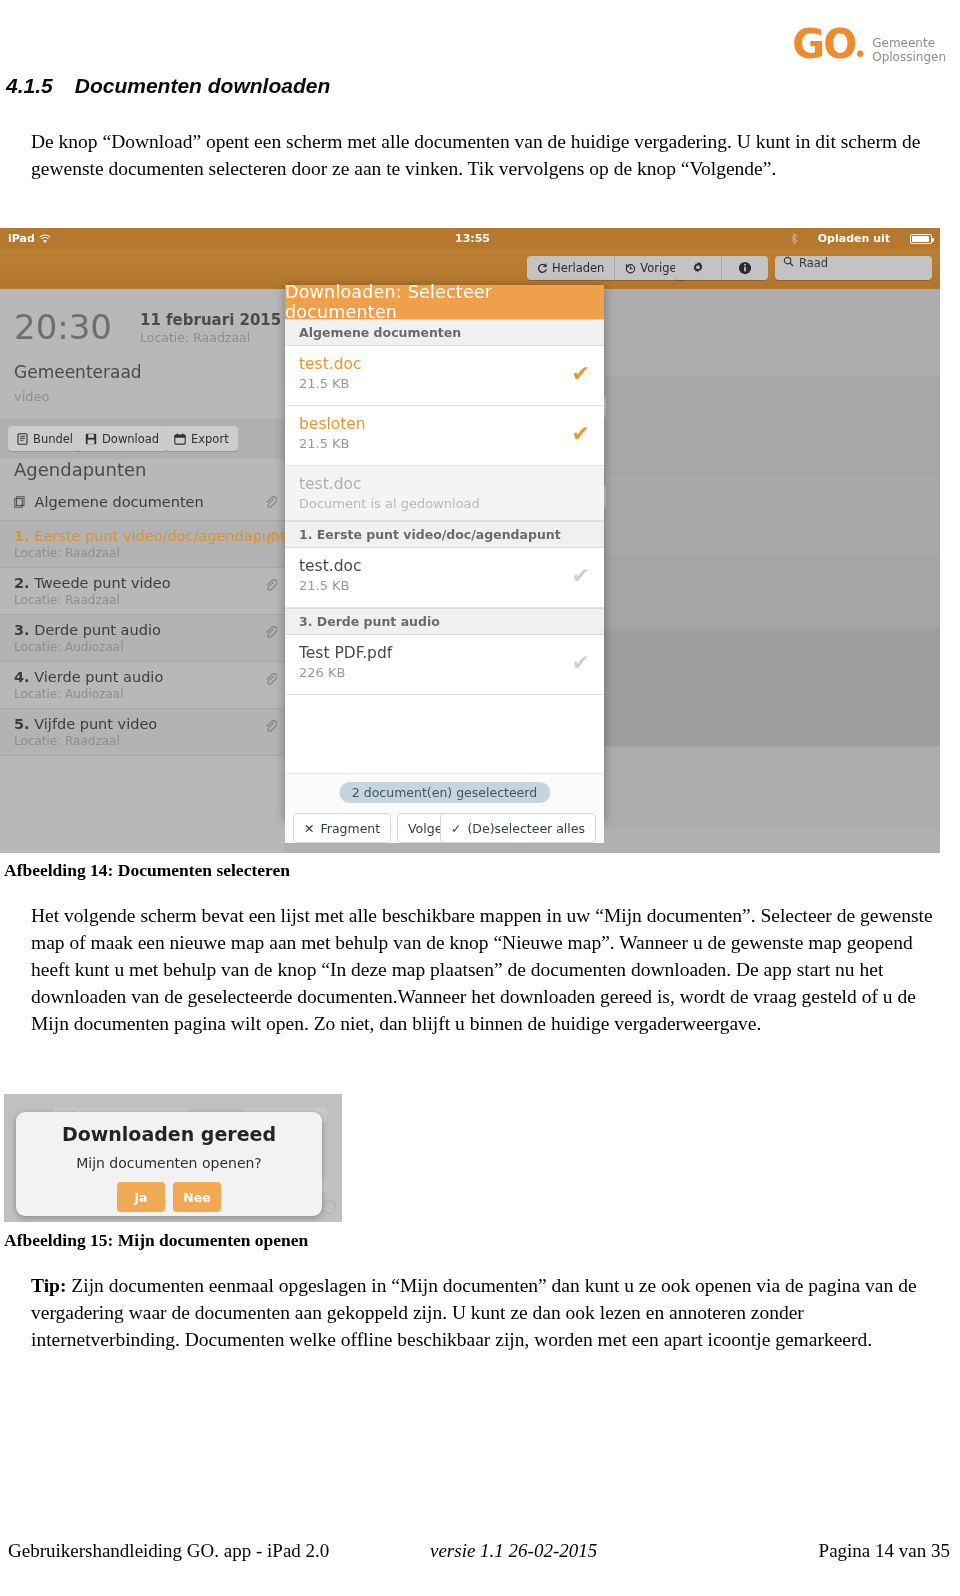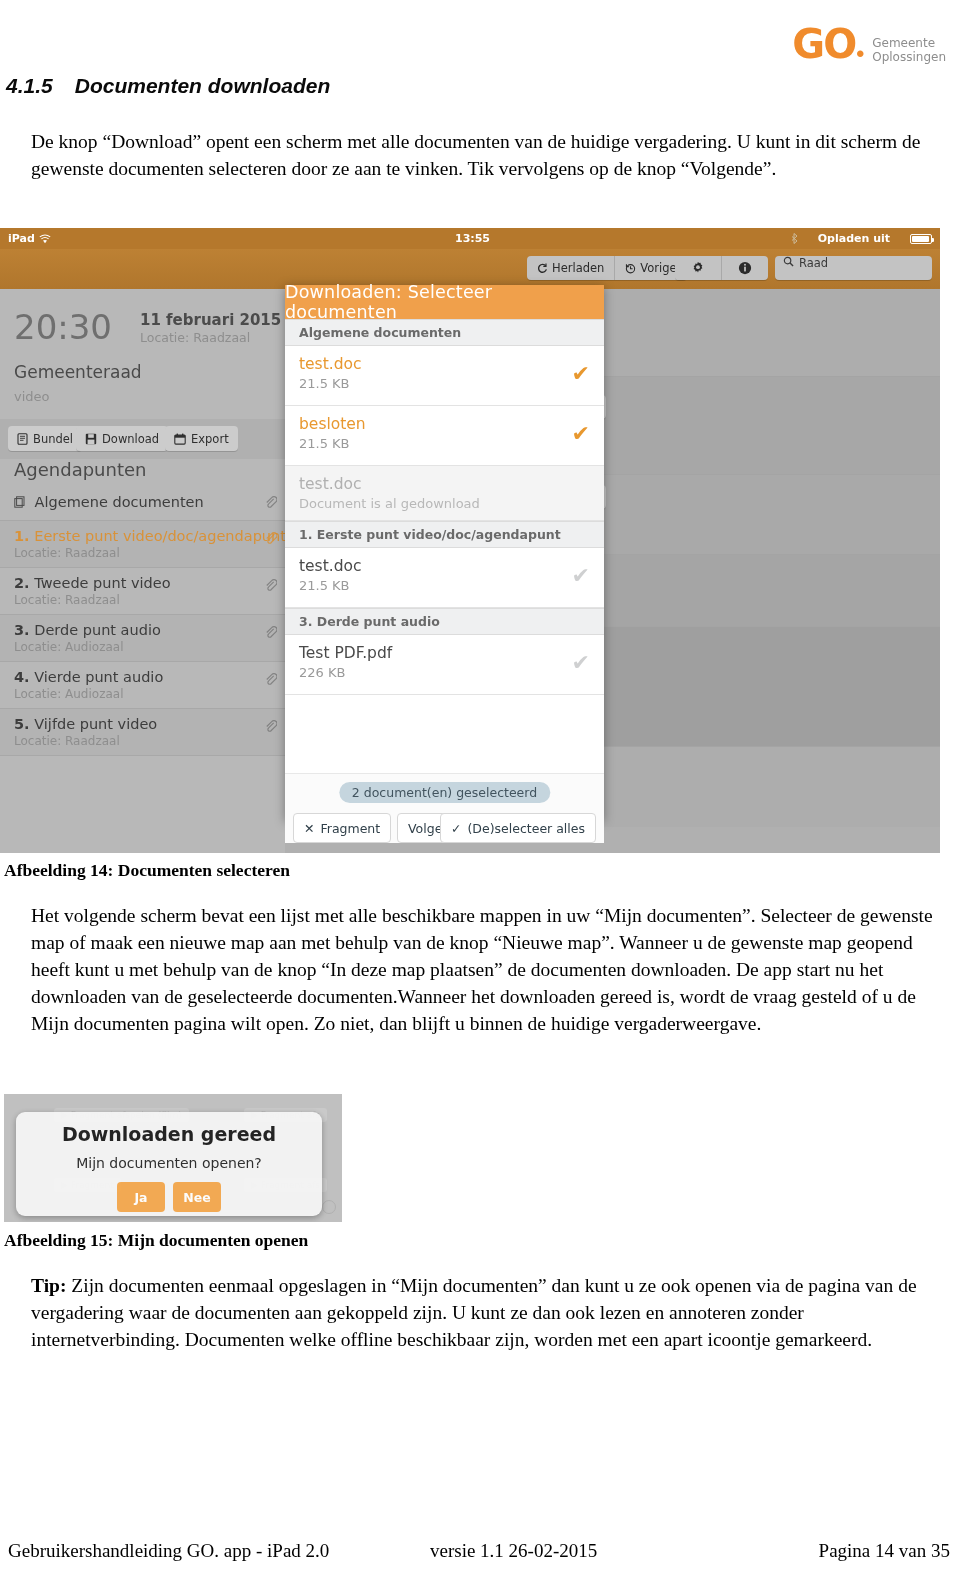--- a/index.html
+++ b/index.html
@@ -55,21 +55,21 @@
   .cap2 { top:1230px; }
   .bold-inline { font-weight:bold; }
 
   
   .footer {
     position:absolute; left:0; top:1540px; width:960px;
     font-family:"Liberation Serif", serif; font-size:19px; color:#000;
     display:flex;
   }
   .footer .f1 { width:430px; padding-left:8px; }
-  .footer .f2 { width:270px; }
+  .footer .f2 { width:270px;font-style:italic; }
   .footer .f3 { flex:1; text-align:right; padding-right:10px; }
 
   
   .shot1 {
     position:absolute; left:0; top:228px; width:940px; height:625px;
     overflow:hidden; background:#b4b4b4;
     font-family:"DejaVu Sans", sans-serif;
   }
   
   .ipad-status {

